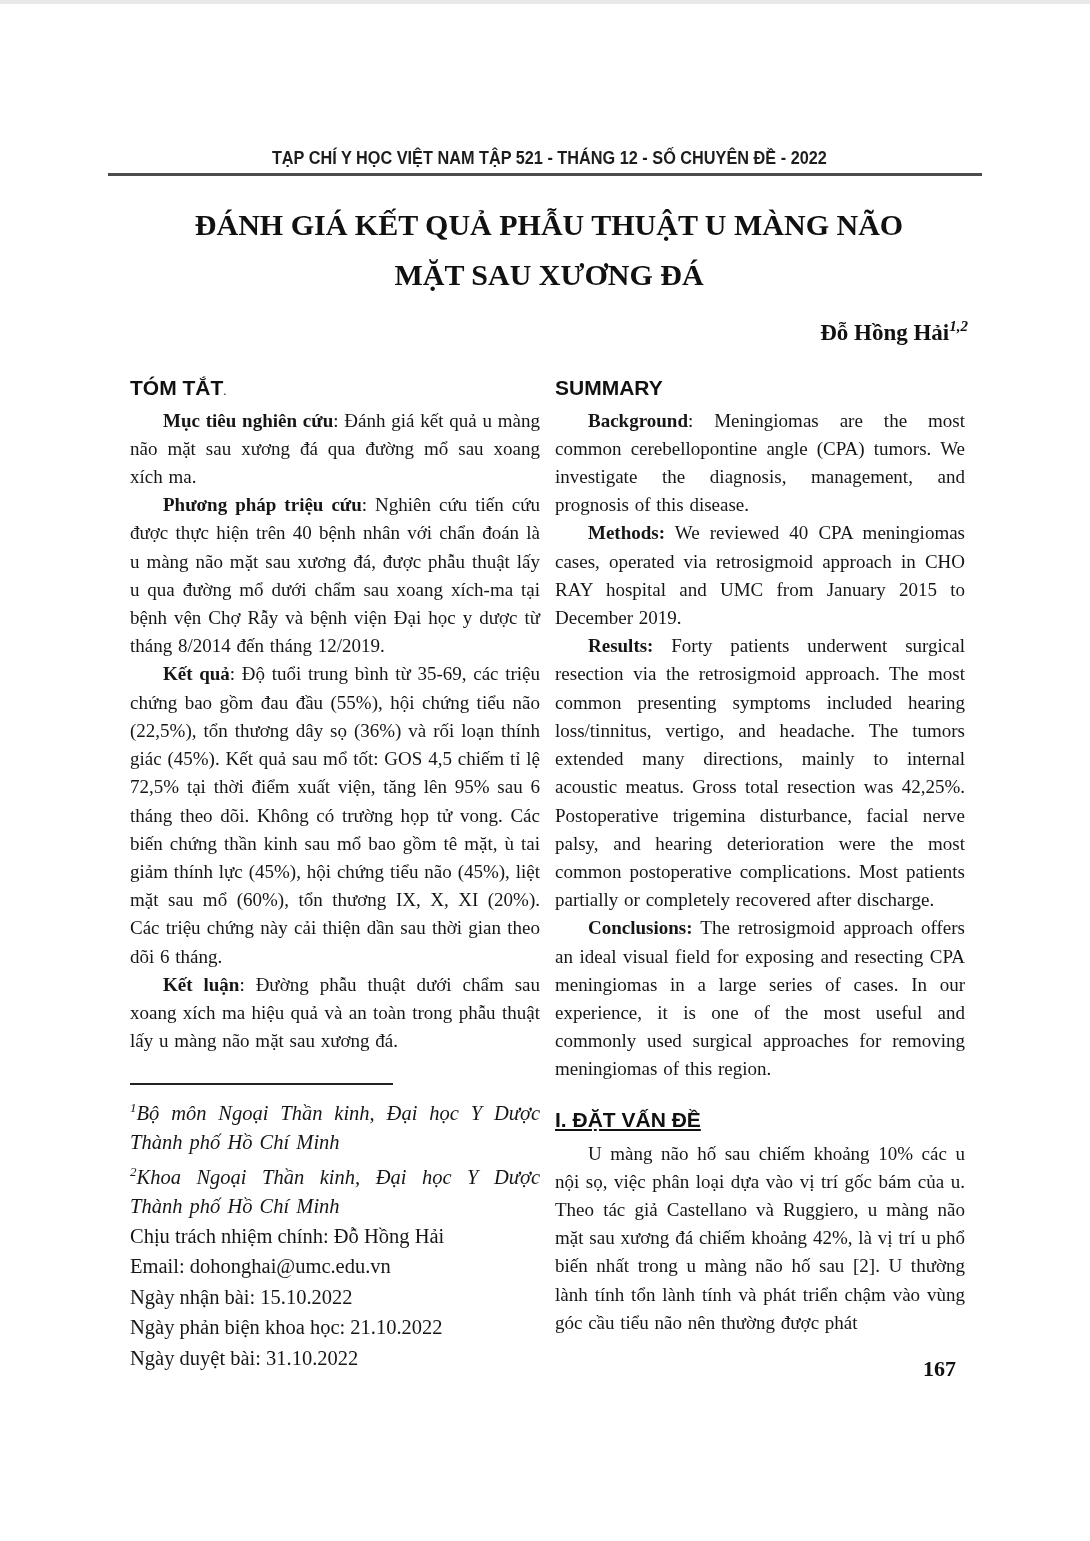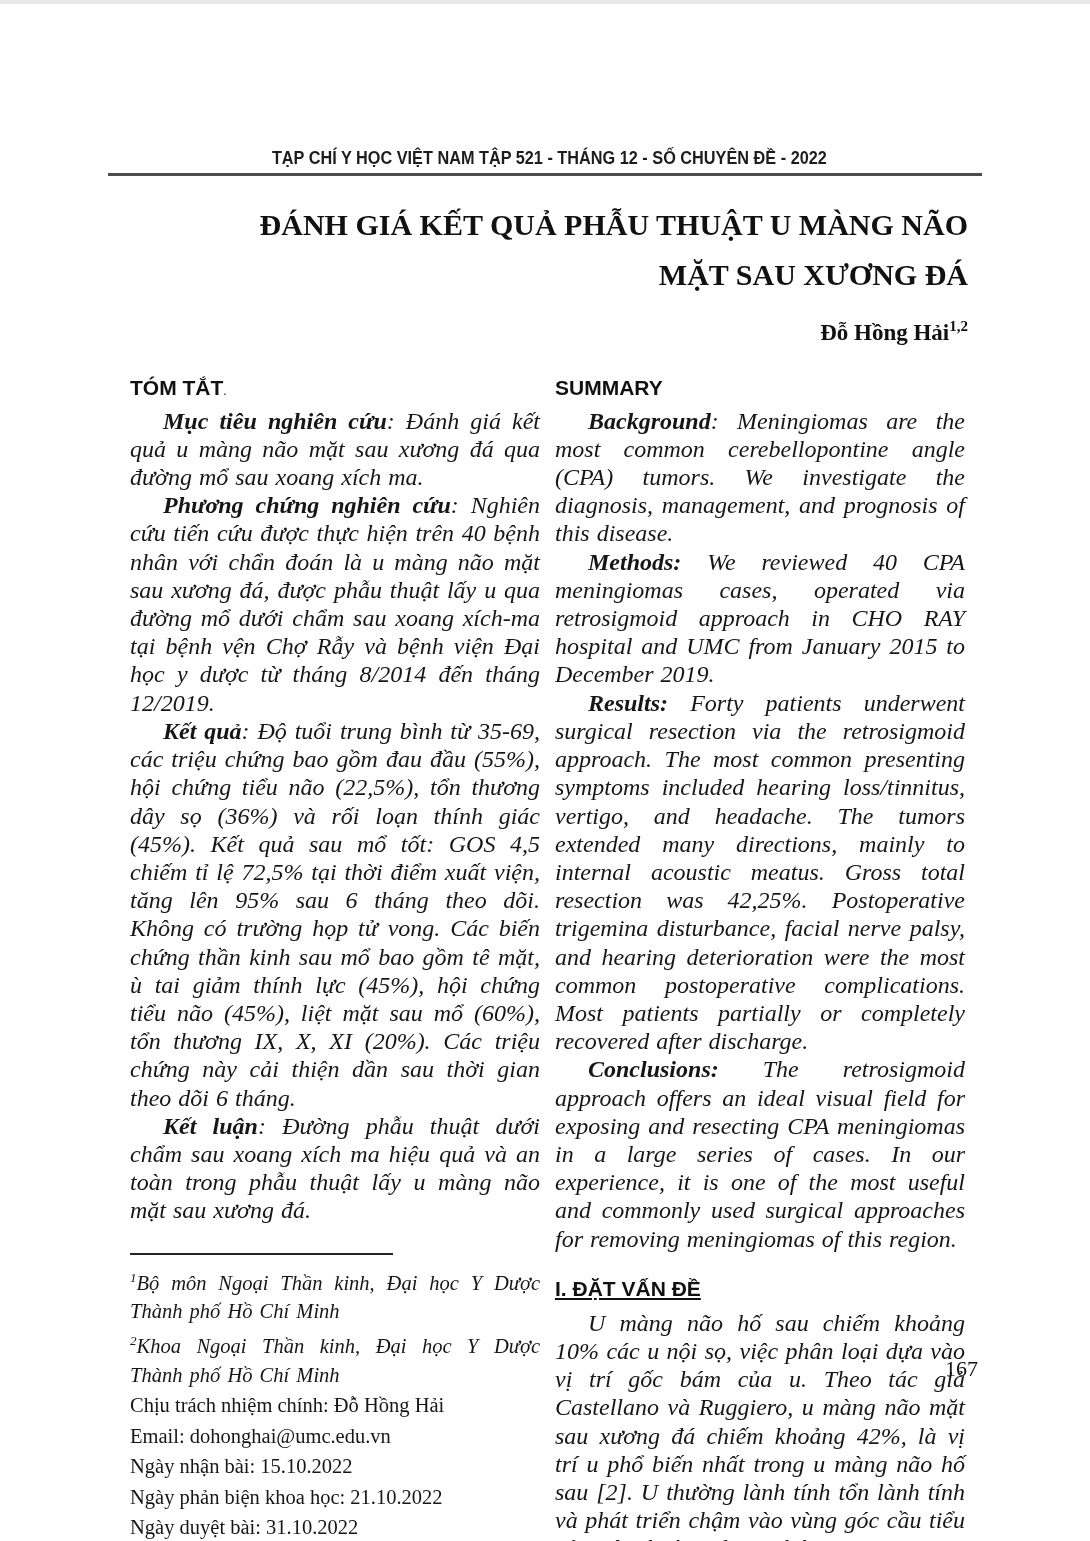--- a/index.html
+++ b/index.html
@@ -35,59 +35,58 @@
     transform-origin: center;
   }
   .header-rule {
     margin-top: 4px;
     margin-left: -22px;
     width: 874px;
     border-top: 3px solid #4c4c4c;
   }
   .article-title {
     margin-top: 24px;
-    text-align: right;
+    text-align: center;
     font-weight: bold;
     font-size: 30px;
     line-height: 50px;
     color: #111;
   }
   .article-title .t-line { display: block; }
   .author-line {
     margin-top: 18px;
     text-align: right;
     font-weight: bold;
     font-size: 23px;
     color: #111;
   }
-  .author-line sup { font-size: 15px; }
+  .author-line sup { font-size: 15px; font-style: italic; }
   .columns {
     margin-top: 30px;
     display: flex;
     gap: 15px;
   }
   .col { width: 410px; }
   .section-heading {
     font-family: "Liberation Sans", "DejaVu Sans", sans-serif;
     font-weight: bold;
     font-size: 21px;
     color: #111;
     margin-bottom: 7px;
   }
   .section-heading .tiny-period {
     font-size: 12px;
     font-weight: normal;
   }
   .body-para {
-    font-size: 24px;
+    font-size: 19px;
     line-height: 28.2px;
     text-align: justify;
     text-indent: 33px;
     word-spacing: 1px;
-    font-style: italic;
   }
   .body-para .lead { font-weight: bold; }
   .intro-heading {
     margin-top: 24px;
     margin-bottom: 8px;
     text-decoration: underline;
   }
   .footnote { margin-top: 28px; }
   .footnote-rule {
     width: 263px;
@@ -101,26 +100,27 @@
     text-align: justify;
     word-spacing: 2px;
   }
   .affil sup { font-size: 13px; font-style: italic; }
   .footnote-line {
     font-size: 20.5px;
     line-height: 30.5px;
   }
   .page-number {
     position: absolute;
-    left: 140px;
+    left: 118px;
     top: 1352px;
     width: 838px;
     text-align: right;
     font-size: 22px;
     color: #111;
+    font-weight: bold;
   }
 </style>
 </head>
 <body>
 
 <div class="page">
   <div class="content">
 
     <div class="journal-header">
       <span class="squeeze">TẠP CHÍ Y HỌC VIỆT NAM TẬP 521 - THÁNG 12 - SỐ CHUYÊN ĐỀ - 2022</span>
@@ -136,21 +136,21 @@
       <span>Đỗ Hồng Hải</span><sup>1,2</sup>
     </div>
 
     <div class="columns">
 
       <div class="col">
         <h2 class="section-heading"><span>TÓM TẮT</span><span class="tiny-period">.</span></h2>
 
         <p class="body-para"><b class="lead">Mục tiêu nghiên cứu</b><span>: Đánh giá kết quả u màng não mặt sau xương đá qua đường mổ sau xoang xích ma.</span></p>
 
-        <p class="body-para"><b class="lead">Phương chứng nghiên cứu</b><span>: Nghiên cứu tiến cứu được thực hiện trên 40 bệnh nhân với chẩn đoán là u màng não mặt sau xương đá, được phẫu thuật lấy u qua đường mổ dưới chẩm sau xoang xích-ma tại bệnh vện Chợ Rẫy và bệnh viện Đại học y dược từ tháng 8/2014 đến tháng 12/2019.</span></p>
+        <p class="body-para"><b class="lead">Phương pháp triệu cứu</b><span>: Nghiên cứu tiến cứu được thực hiện trên 40 bệnh nhân với chẩn đoán là u màng não mặt sau xương đá, được phẫu thuật lấy u qua đường mổ dưới chẩm sau xoang xích-ma tại bệnh vện Chợ Rẫy và bệnh viện Đại học y dược từ tháng 8/2014 đến tháng 12/2019.</span></p>
 
         <p class="body-para"><b class="lead">Kết quả</b><span>: Độ tuổi trung bình từ 35-69, các triệu chứng bao gồm đau đầu (55%), hội chứng tiểu não (22,5%), tổn thương dây sọ (36%) và rối loạn thính giác (45%). Kết quả sau mổ tốt: GOS 4,5 chiếm tỉ lệ 72,5% tại thời điểm xuất viện, tăng lên 95% sau 6 tháng theo dõi. Không có trường họp tử vong. Các biến chứng thần kinh sau mổ bao gồm tê mặt, ù tai giảm thính lực (45%), hội chứng tiểu não (45%), liệt mặt sau mổ (60%), tổn thương IX, X, XI (20%). Các triệu chứng này cải thiện dần sau thời gian theo dõi 6 tháng.</span></p>
 
         <p class="body-para"><b class="lead">Kết luận</b><span>: Đường phẫu thuật dưới chẩm sau xoang xích ma hiệu quả và an toàn trong phẫu thuật lấy u màng não mặt sau xương đá.</span></p>
 
         <div class="footnote">
           <div class="footnote-rule"></div>
           <p class="affil"><sup>1</sup><span>Bộ môn Ngoại Thần kinh, Đại học Y Dược Thành phố Hồ Chí Minh</span></p>
           <p class="affil"><sup>2</sup><span>Khoa Ngoại Thần kinh, Đại học Y Dược Thành phố Hồ Chí Minh</span></p>
           <p class="footnote-line">Chịu trách nhiệm chính: Đỗ Hồng Hải</p>

